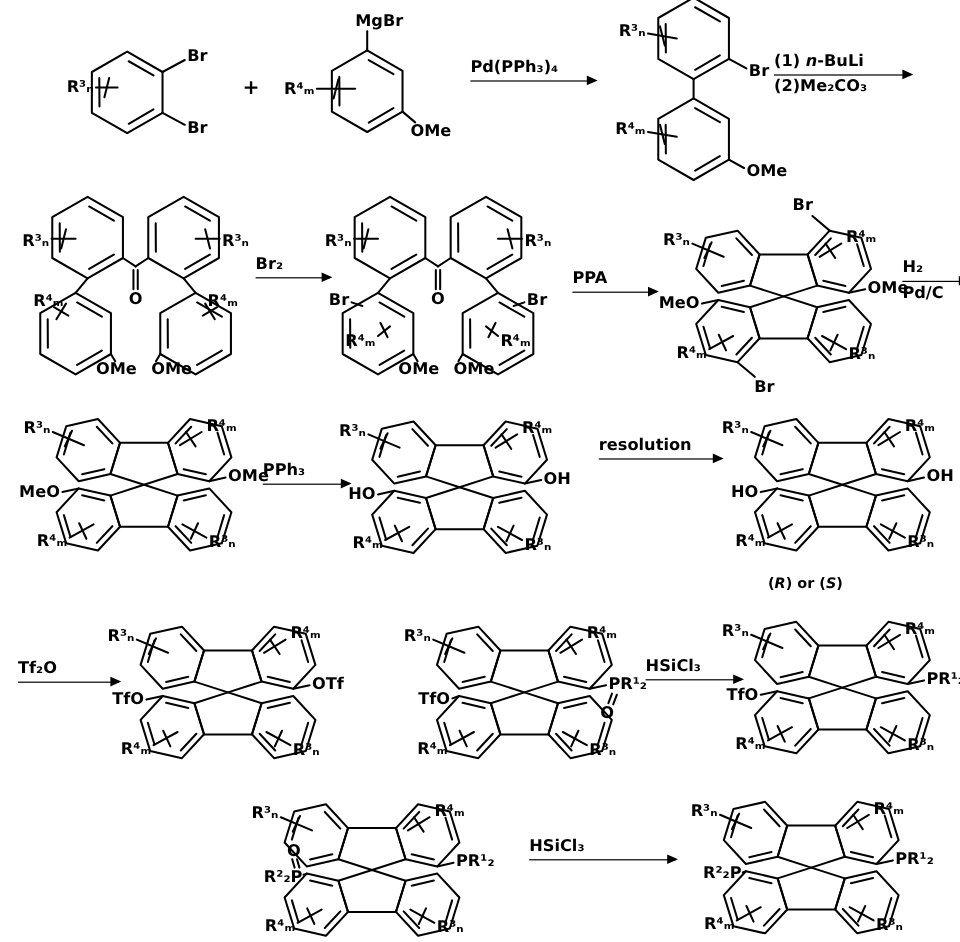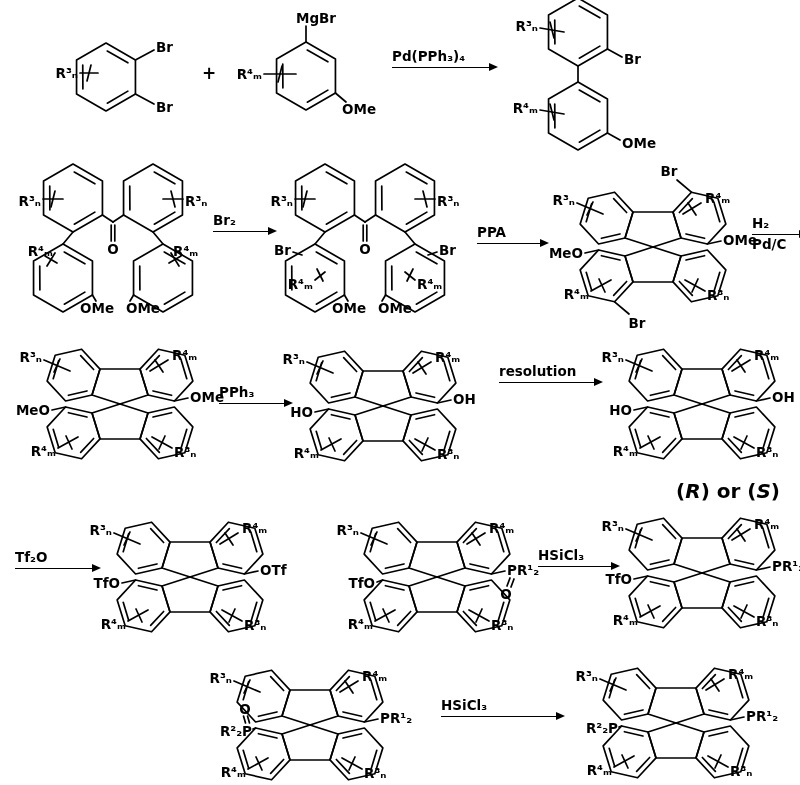--- a/index.html
+++ b/index.html
@@ -8,21 +8,21 @@
   svg.struct{position:absolute;overflow:visible}
   svg text{font-family:"DejaVu Sans",sans-serif;font-size:13.5px;font-weight:700;fill:#000;
            dominant-baseline:central}
   .sk{stroke:#000;stroke-width:1.7;fill:none;stroke-linecap:round;stroke-linejoin:round}
   .arrow{position:absolute;display:flex;flex-direction:column;align-items:flex-start}
   .alabel{font-size:13.5px;font-weight:700;line-height:15px;white-space:nowrap}
   .aline{position:relative;align-self:stretch;height:0;border-top:1.7px solid #000;margin:3px 0 2px}
   .aline::after{content:"";position:absolute;right:-2px;top:-5px;width:0;height:0;
                 border-left:9px solid #000;border-top:4.2px solid transparent;border-bottom:4.2px solid transparent}
   .plus{position:absolute;font-size:17px;font-weight:700}
-  .caption{position:absolute;font-size:20px;font-weight:700;text-align:right;white-space:nowrap}
+  .caption{position:absolute;font-size:12px;font-weight:700;text-align:left;white-space:nowrap}
   .it{font-style:italic}
 </style>
 </head>
 <body>
 
 <div class="canvas">
 
 <svg width="0" height="0" style="position:absolute">
   <defs>
     <g id="hexS">
@@ -100,20 +100,25 @@
     <line x1="-28" y1="-52" x2="-24" y2="-36"></line>
     <line x1="-38" y1="36" x2="-14" y2="40"></line>
     <line x1="-28" y1="30" x2="-24" y2="46"></line>
   </g>
   <text x="46" y="-15">Br</text>
   <text x="44" y="69">OMe</text>
   <text x="-40" y="-48" text-anchor="end">R³ₙ</text>
   <text x="-40" y="34" text-anchor="end">R⁴ₘ</text>
 </svg>
 
+<div class="arrow" style="left:645px;top:44px;width:114px">
+  <div class="alabel"><span>(1) </span><span class="it">n</span><span>-BuLi</span></div>
+  <div class="aline"></div>
+  <div class="alabel">(2)Me₂CO₃</div>
+</div>
 
 <svg class="struct" style="left:3px;top:132px" width="220" height="180" viewBox="-110 -90 220 180">
   <g class="sk">
     <use href="#hexB" transform="translate(-40,-24) rotate(30)"></use>
     <use href="#hexB" transform="translate(40,-24) rotate(30)"></use>
     <use href="#hexB" transform="translate(-50,56) rotate(30)"></use>
     <use href="#hexB" transform="translate(50,56) rotate(30)"></use>
     <line x1="-10.6" y1="-7" x2="0" y2="0"></line>
         <line x1="10.6" y1="-7" x2="0" y2="0"></line>
     <line x1="-1.8" y1="3" x2="-1.8" y2="19"></line>

